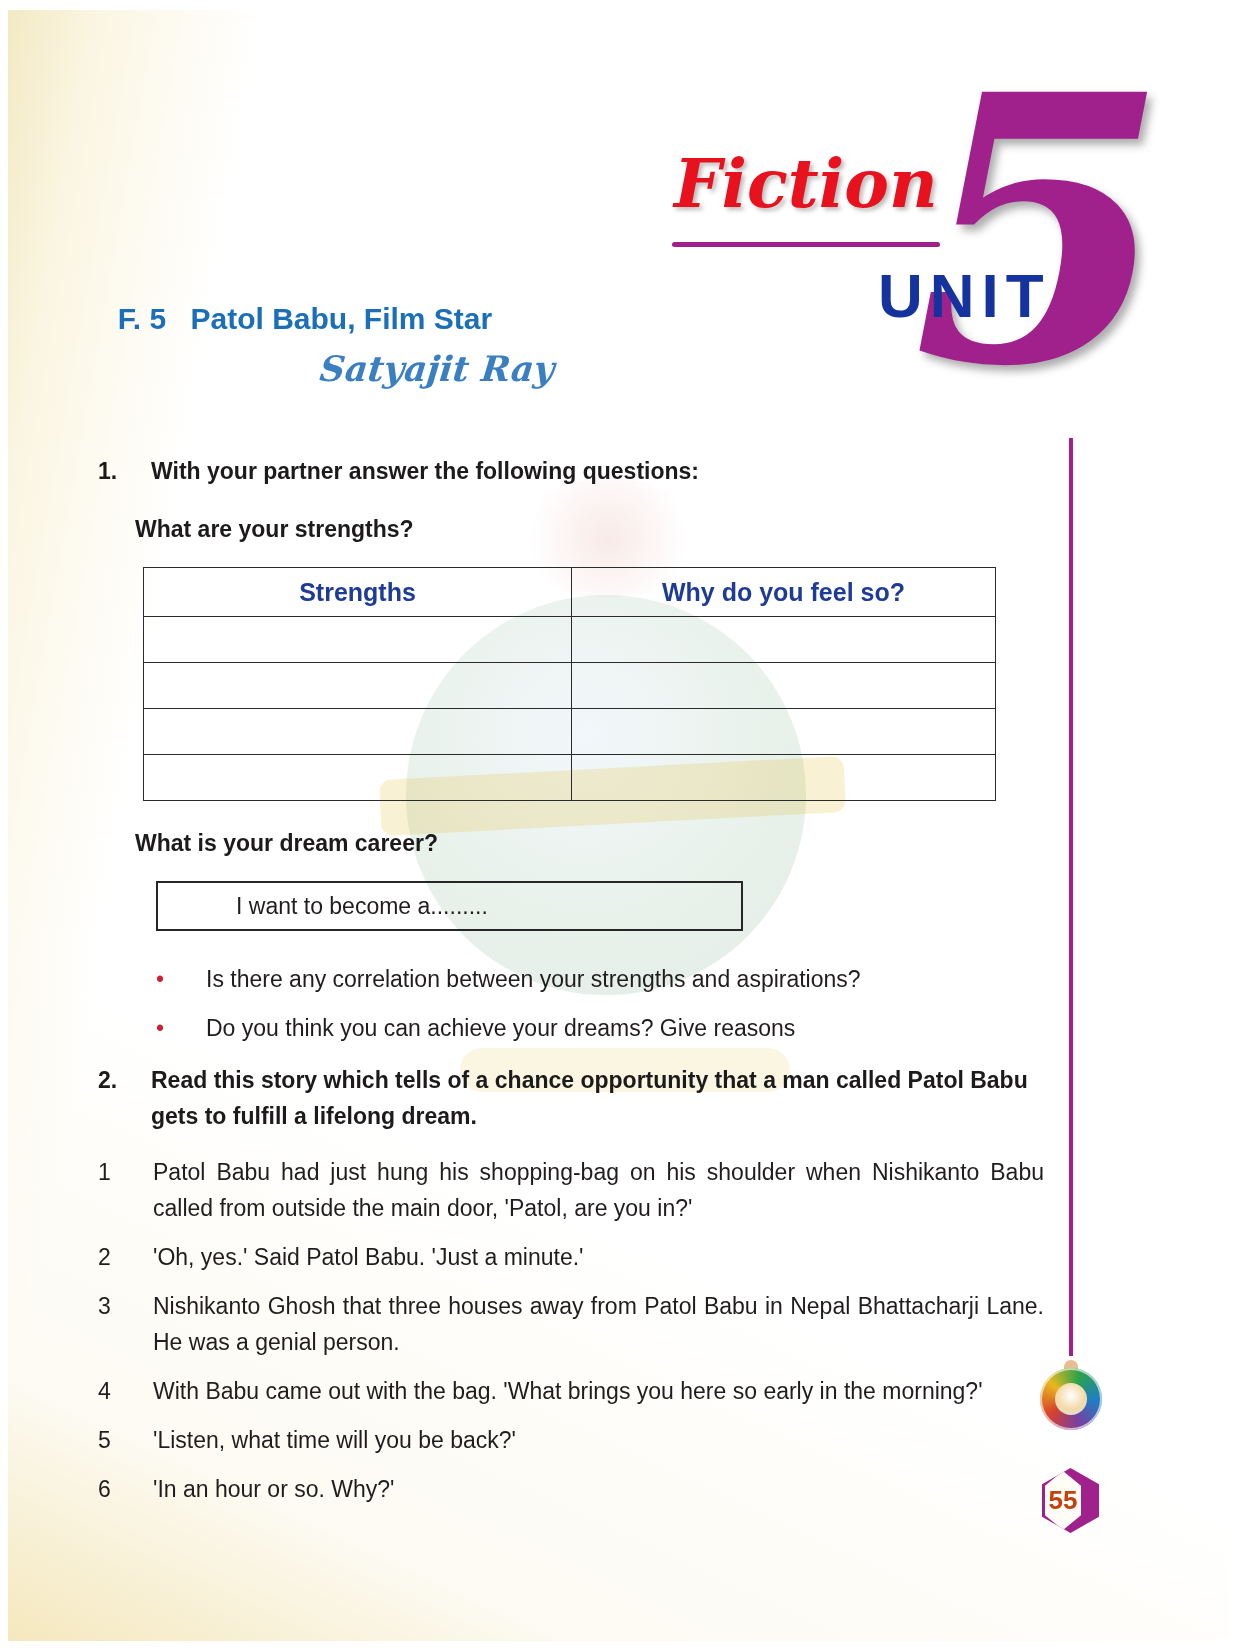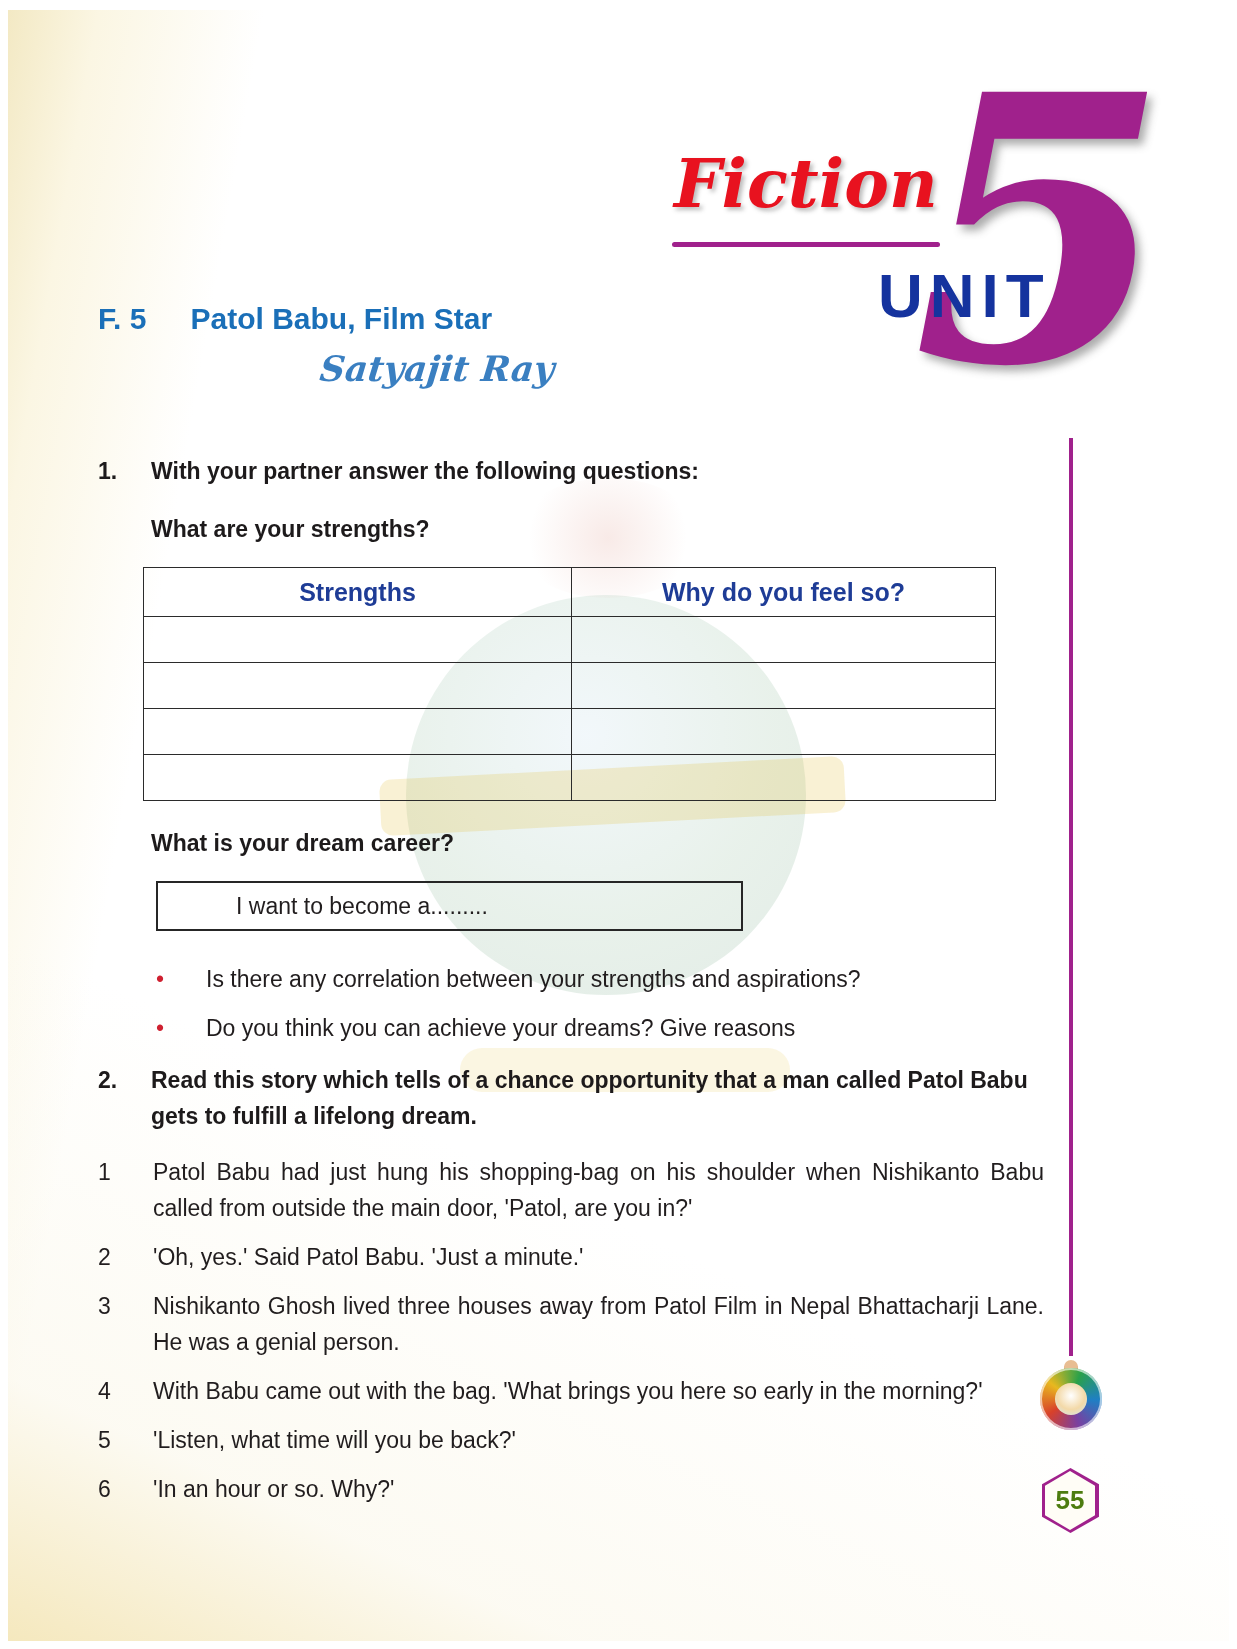--- a/index.html
+++ b/index.html
@@ -39,36 +39,36 @@
     font-size:67px; color:#e8121f; text-shadow:3px 3px 4px rgba(90,90,90,0.40);
   }
   .fiction-underline { position:absolute; left:664px; top:232px; width:268px; height:5px;
     background:#a0218c; border-radius:3px; z-index:3; }
   .unit-word {
     position:absolute; left:870px; top:250px; z-index:4;
     font-size:62px; font-weight:800; letter-spacing:7px; color:#15339e;
   }
 
   
-  .lesson-head { position:absolute; left:90px; top:292px; z-index:3; }
+  .lesson-head { position:absolute; left:90px; top:292px; z-index:3;text-align:center; }
   .lesson-code { display:inline-block; width:88px; font-size:30px; font-weight:bold; color:#1a6fb8; }
   .lesson-title { font-size:30px; font-weight:bold; color:#1a6fb8; }
   .author {
     position:absolute; left:222px; top:46px;
     font-family:"DejaVu Serif", serif; font-style:italic; font-weight:600;
     font-size:35px; color:#3a7fc1; transform:skewX(-6deg); white-space:nowrap;
   }
 
   
   .content { position:absolute; left:90px; top:443px; width:946px; z-index:3;
     font-size:23px; line-height:36px; }
   .bold { font-weight:bold; color:#1d1a1b; }
 
   .activity { display:grid; grid-template-columns:53px 1fr; margin-bottom:22px; }
-  .subq { margin-left:53px; margin-bottom:20px; }
+  .subq { margin-left:37px; margin-bottom:20px; }
 
   table.strengths-table { border-collapse:collapse; margin-left:45px; width:853px; margin-bottom:24px; }
   table.strengths-table th, table.strengths-table td { border:1.6px solid #2b2b2b; }
   table.strengths-table th { height:49px; font-size:25px; font-weight:bold; color:#1e3c96; text-align:center; }
   table.strengths-table td { height:46px; }
   table.strengths-table th:first-child, table.strengths-table td:first-child { width:428px; }
 
   .fill-box { margin-left:58px; width:587px; height:50px; border:2px solid #262626;
     display:flex; align-items:center; padding-left:78px; margin-top:4px; margin-bottom:30px; }
 
@@ -88,24 +88,24 @@
   .logo-globe { position:absolute; left:4px; top:14px; width:62px; height:62px; border-radius:50%;
     background:conic-gradient(from 20deg, #2aa14a, #1f7fc4, #7a3fa0, #d8412a, #e8b81f, #2aa14a);
     box-shadow:0 0 0 2px rgba(255,255,255,0.6) inset; }
   .logo-inner { position:absolute; left:19px; top:29px; width:32px; height:32px; border-radius:50%;
     background:radial-gradient(circle at 50% 40%, #ffffff 0%, #f3d9a8 55%, #cfe7f5 100%); }
   .logo-head { position:absolute; left:28px; top:6px; width:14px; height:14px; border-radius:50%;
     background:#e8bd92; box-shadow:0 2px 0 #d8412a; }
 
   .hex { position:absolute; left:1034px; top:1458px; width:57px; height:65px; z-index:2;
     background:#a0218c; clip-path:polygon(50% 0, 100% 25%, 100% 75%, 50% 100%, 0 75%, 0 25%); }
-  .hex-inner { position:absolute; left:3px; top:3px; width:50px; height:59px; background:#fffdf6;
+  .hex-inner { position:absolute; left:3px; top:3px; width:36px; height:59px; background:#fffdf6;
     clip-path:polygon(50% 0, 100% 25%, 100% 75%, 50% 100%, 0 75%, 0 25%);
     display:flex; align-items:center; justify-content:center;
-    font-size:26px; font-weight:bold; color:#4d7c0f; }
+    font-size:26px; font-weight:bold; color:#c2410c; }
 </style>
 </head>
 <body>
 
 <div class="page">
 
   <div class="wm wm-kids"></div>
   <div class="wm wm-globe"></div>
   <div class="wm wm-banner"></div>
   <div class="wm wm-text"></div>
@@ -178,21 +178,21 @@
     <div class="para">
       <span>1</span>
       <span class="ptext">Patol Babu had just hung his shopping-bag on his shoulder when Nishikanto Babu called from outside the main door, 'Patol, are you in?'</span>
     </div>
     <div class="para">
       <span>2</span>
       <span class="ptext">'Oh, yes.' Said Patol Babu. 'Just a minute.'</span>
     </div>
     <div class="para">
       <span>3</span>
-      <span class="ptext">Nishikanto Ghosh lived three houses away from Patol Film in Nepal Bhattacharji Lane. He was a genial person.</span>
+      <span class="ptext">Nishikanto Ghosh that three houses away from Patol Babu in Nepal Bhattacharji Lane. He was a genial person.</span>
     </div>
     <div class="para">
       <span>4</span>
       <span class="ptext">With Babu came out with the bag. 'What brings you here so early in the morning?'</span>
     </div>
     <div class="para">
       <span>5</span>
       <span class="ptext">'Listen, what time will you be back?'</span>
     </div>
     <div class="para">

